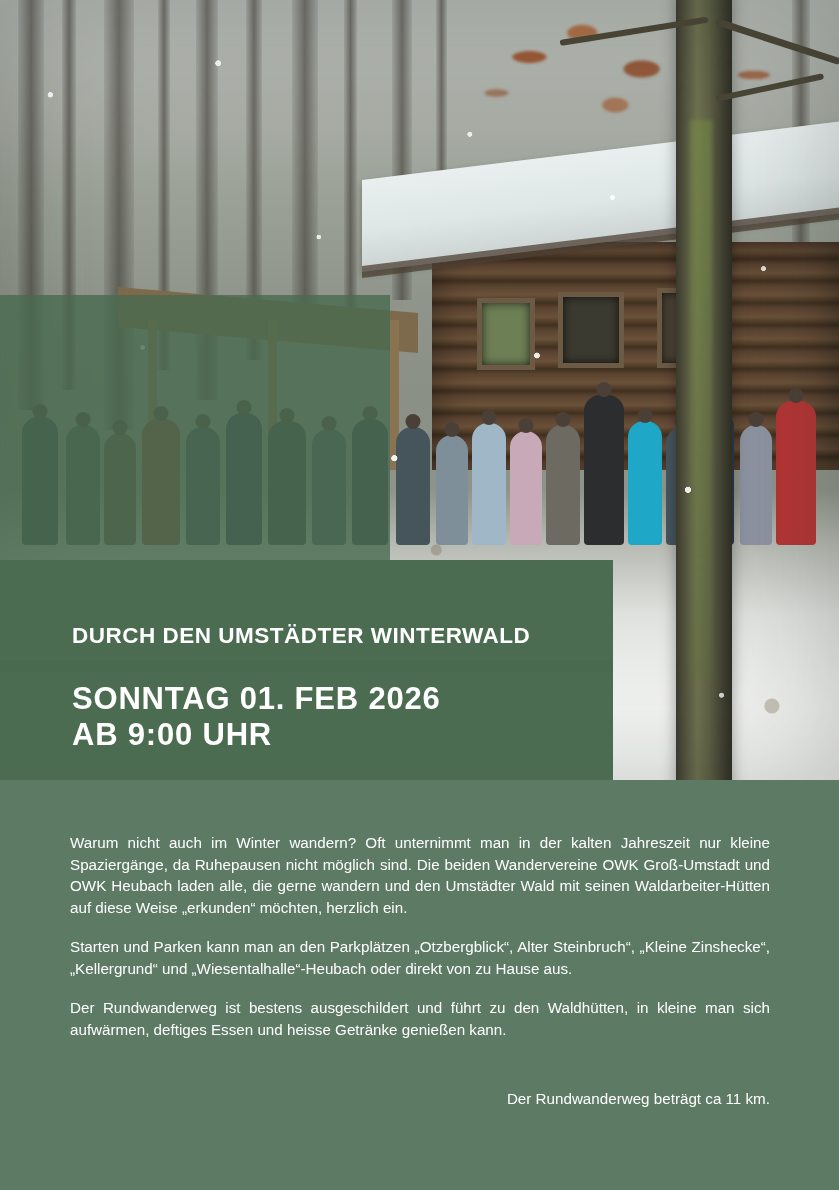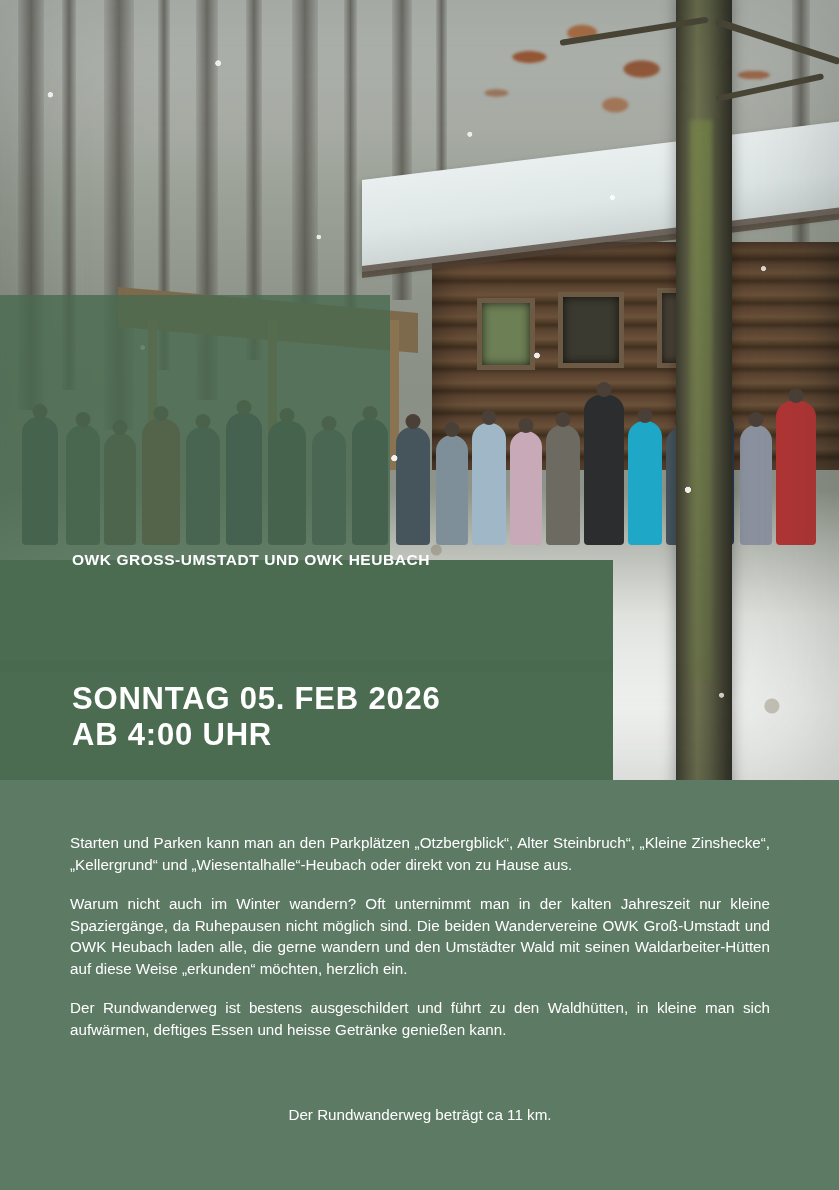--- a/index.html
+++ b/index.html
@@ -359,22 +359,22 @@
     width: 700px;
     color: #ffffff;
     font-size: 15.2px;
     line-height: 21.5px;
   }
   .body-text p {
     margin: 0 0 18px 0;
     text-align: justify;
   }
   .body-text p.last {
-    margin-top: 64px;
-    text-align: center;
+    margin-top: 48px;
+    text-align: right;
   }
 
   
   .vignette {
     position: absolute;
     inset: 0;
     pointer-events: none;
     box-shadow: inset 0 0 120px rgba(40,45,38,.28);
   }
 </style>
@@ -451,24 +451,24 @@
     <div class="snow"></div>
     <div class="vignette"></div>
   </div>
 
   <div class="green-panel panel-a"></div>
   <div class="panel-left-fill"></div>
   <div class="green-panel panel-b"></div>
   <div class="green-panel panel-c"></div>
   <div class="panel-bottom"></div>
 
-  <div class="kicker">OWK GROSS-UMSTADT UND OWK HEUBACH</div>
-  <div class="date-line1">SONNTAG 05. FEB 2026</div>
-  <div class="date-line2">AB 4:00 UHR</div>
+  <div class="title-sub">DURCH DEN UMSTÄDTER WINTERWALD</div>
+  <div class="date-line1">SONNTAG 01. FEB 2026</div>
+  <div class="date-line2">AB 9:00 UHR</div>
 
   <div class="body-text">
+    <p>Warum nicht auch im Winter wandern? Oft unternimmt man in der kalten Jahreszeit nur kleine Spaziergänge, da Ruhepausen nicht möglich sind. Die beiden Wandervereine OWK Groß-Umstadt und OWK Heubach laden alle, die gerne wandern und den Umstädter Wald mit seinen Waldarbeiter-Hütten auf diese Weise „erkunden“ möchten, herzlich ein.</p>
     <p>Starten und Parken kann man an den Parkplätzen „Otzbergblick“, Alter Steinbruch“, „Kleine Zinshecke“, „Kellergrund“ und „Wiesentalhalle“-Heubach oder direkt von zu Hause aus.</p>
-    <p>Warum nicht auch im Winter wandern? Oft unternimmt man in der kalten Jahreszeit nur kleine Spaziergänge, da Ruhepausen nicht möglich sind. Die beiden Wandervereine OWK Groß-Umstadt und OWK Heubach laden alle, die gerne wandern und den Umstädter Wald mit seinen Waldarbeiter-Hütten auf diese Weise „erkunden“ möchten, herzlich ein.</p>
     <p>Der Rundwanderweg ist bestens ausgeschildert und führt zu den Waldhütten, in kleine man sich aufwärmen, deftiges Essen und heisse Getränke genießen kann.</p>
     <p class="last">Der Rundwanderweg beträgt ca 11 km.</p>
   </div>
 
 </div>
 
 </body></html>

